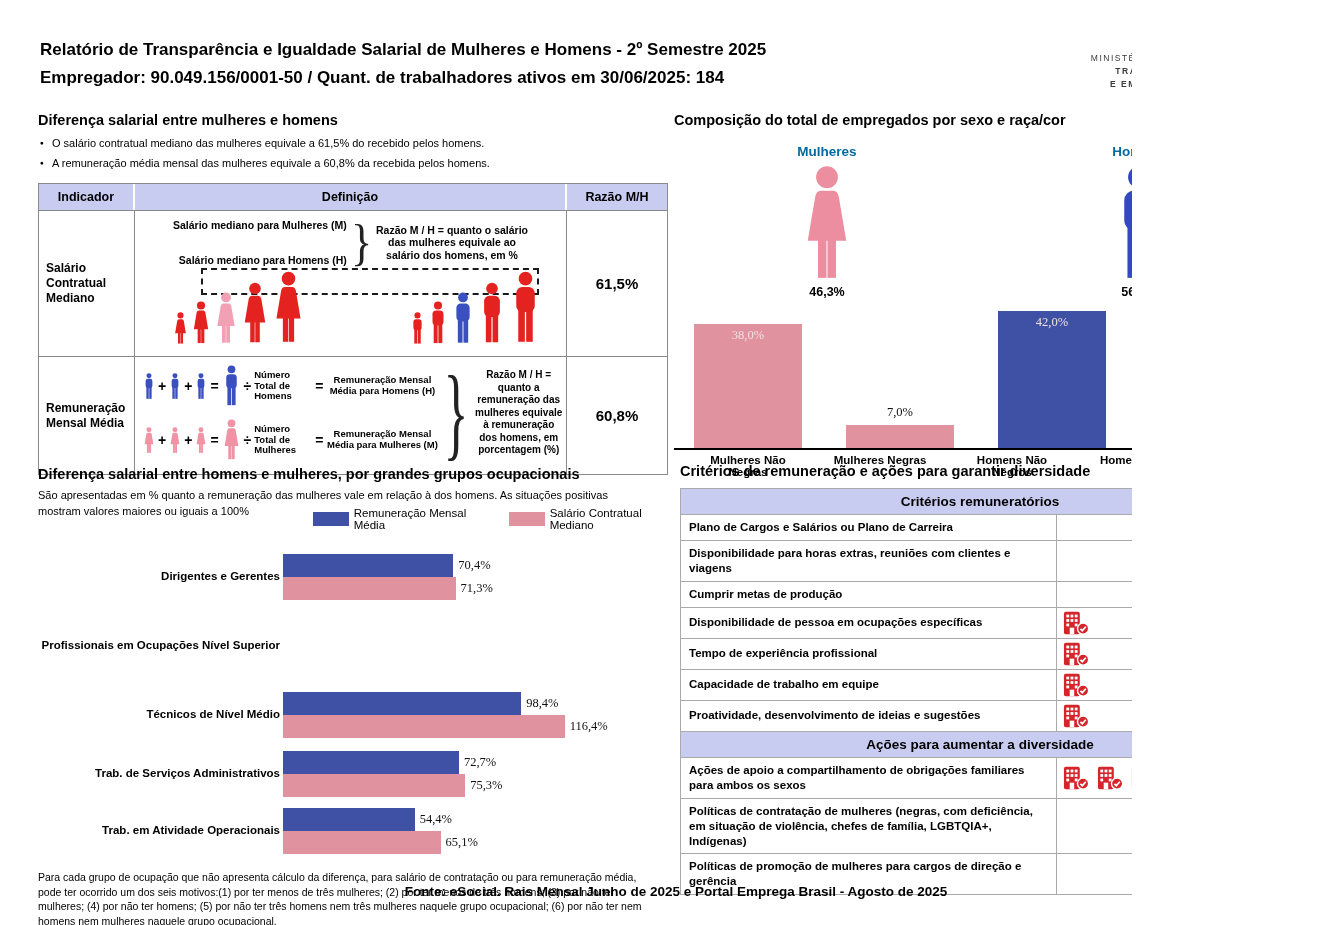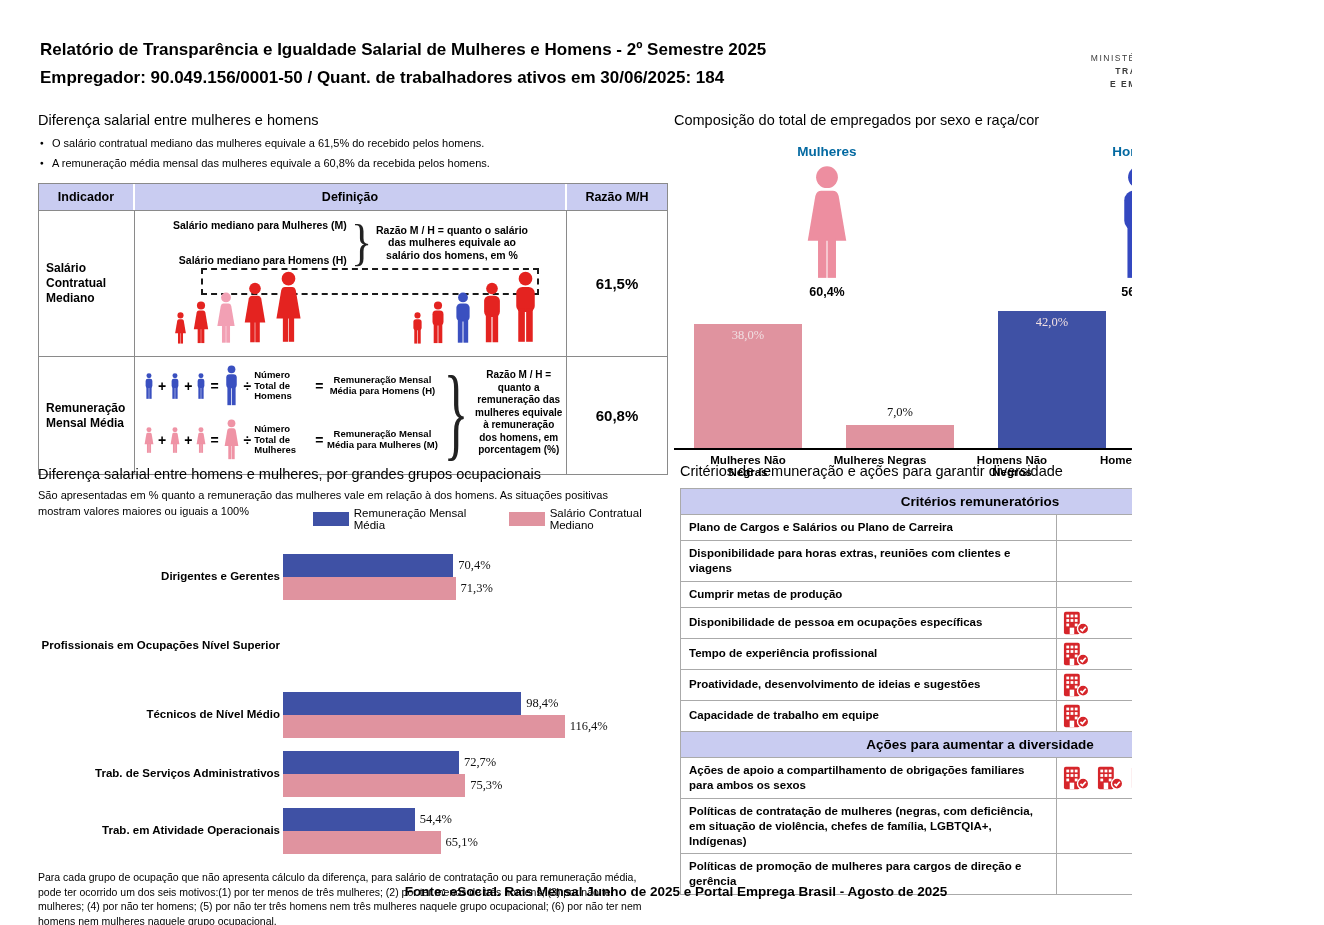--- a/index.html
+++ b/index.html
@@ -10,21 +10,21 @@
   .hdr-title { position:absolute; left:40px; top:36px; font-size:17px; font-weight:bold; color:#000; line-height:1.65; }
   .ministry { position:absolute; left:1050px; top:52px; width:125px; text-align:right; font-size:8.5px; letter-spacing:1.5px; color:#3a3a3a; line-height:1.5; }
   .ministry .b { font-weight:bold; }
   .gov-logo { position:absolute; left:1178px; top:38px; width:122px; text-align:center; }
   .gov-top { font-size:8px; font-weight:bold; letter-spacing:2.5px; color:#111; }
   .gov-brand { font-size:31px; font-weight:900; letter-spacing:-1px; line-height:1.0; font-family:"DejaVu Sans", sans-serif; }
   .gov-brand span { display:inline-block; }
   .gov-bottom { font-size:6.3px; font-weight:bold; letter-spacing:0.8px; color:#222; margin-top:1px; }
 
   
-  .sec-title { font-weight:normal; font-size:14.5px; color:#000; }
+  .sec-title { font-weight:bold; font-size:14.5px; color:#000; }
 
   
   .sec-gap { position:absolute; left:38px; top:112px; width:632px; }
   .bullets { margin-top:9px; }
   .bullet { font-size:11px; color:#000; margin-top:8px; padding-left:14px; position:relative; }
   .bullet::before { content:"●"; position:absolute; left:2px; top:2px; font-size:6.5px; }
 
   .gap-table { margin-top:14px; border:1px solid #8a8a8a; width:630px; }
   .gt-head { display:grid; grid-template-columns:96px 432px 100px; background:#fff; }
   .gt-head > div { background:#c9ccf1; font-weight:bold; font-size:12.5px; text-align:center; padding:6px 0; border-right:2px solid #fff; }
@@ -357,21 +357,21 @@
   </div>
 
   <div class="sec-comp">
     <div class="sec-title">Composição do total de empregados por sexo e raça/cor</div>
 
     <div class="person-block pb-women">
       <div class="pb-label">Mulheres</div>
       <svg class="pers" width="62" height="118" viewBox="0 0 40 92" fill="#ed8ea0" style="margin:0 auto">
           <use href="#sym-woman"></use>
         </svg>
-      <div class="pb-pct">60,4%</div>
+      <div class="pb-pct">46,3%</div>
     </div>
     <div class="person-block pb-men">
       <div class="pb-label">Homens</div>
       <svg class="pers" width="54" height="118" viewBox="0 0 40 92" fill="#3448c0" style="margin:0 auto">
           <use href="#sym-man"></use>
         </svg>
       <div class="pb-pct">56,0%</div>
     </div>
 
     <div class="comp-chart">
@@ -440,31 +440,31 @@
             <span>Tempo de experiência profissional</span>
           </div>
         <div class="crit-val">
           <svg width="28" height="26" viewBox="0 0 30 26">
               <use href="#sym-bldg"></use>
             </svg>
         </div>
       </div>
       <div class="crit-row">
         <div class="crit-label">
+            <span>Capacidade de trabalho em equipe</span>
+          </div>
+        <div class="crit-val">
+          <svg width="28" height="26" viewBox="0 0 30 26">
+              <use href="#sym-bldg"></use>
+            </svg>
+        </div>
+      </div>
+      <div class="crit-row">
+        <div class="crit-label">
             <span>Proatividade, desenvolvimento de ideias e sugestões</span>
-          </div>
-        <div class="crit-val">
-          <svg width="28" height="26" viewBox="0 0 30 26">
-              <use href="#sym-bldg"></use>
-            </svg>
-        </div>
-      </div>
-      <div class="crit-row">
-        <div class="crit-label">
-            <span>Capacidade de trabalho em equipe</span>
           </div>
         <div class="crit-val">
           <svg width="28" height="26" viewBox="0 0 30 26">
               <use href="#sym-bldg"></use>
             </svg>
         </div>
       </div>
 
       <div class="crit-sec" style="border-top:1px solid #aaa">Ações para aumentar a diversidade</div>
 

